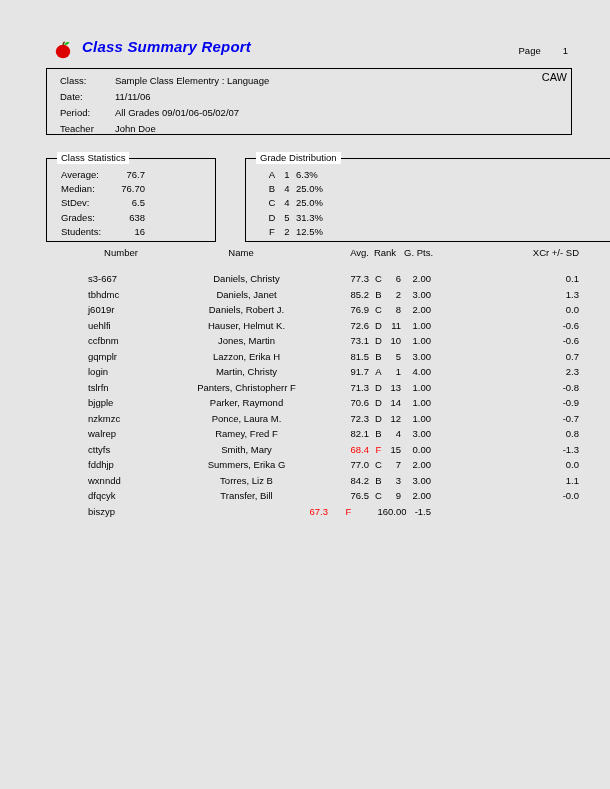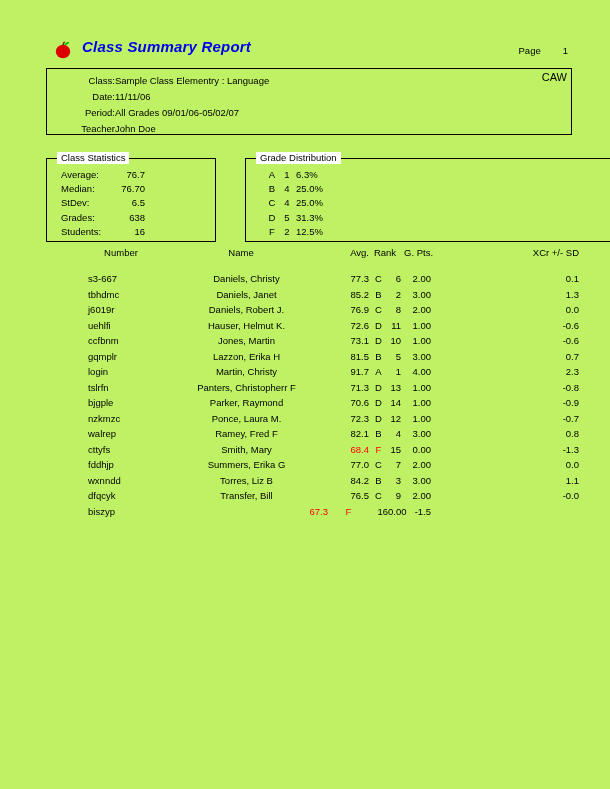--- a/index.html
+++ b/index.html
@@ -4,21 +4,21 @@
 <style>
   :root{
     --blue:#0000EE;
     --red:#FF0000;
     --ink:#000000;
   }
   html,body{margin:0;padding:0;background:#ffffff;}
   .page{
     position:relative;
     width:610px;height:789px;
-    background:#bef264;
+    background:#e5e5e5;
     font-family:"Liberation Sans", sans-serif;
     font-size:9.5px;
     color:var(--ink);
     overflow:hidden;
   }
 
   
   .report-header{position:absolute;left:47px;top:37px;right:40px;height:26px;}
   .apple{position:absolute;left:7px;top:3px;width:19px;height:19px;}
   .report-title{
@@ -26,21 +26,21 @@
     font-size:15px;font-weight:bold;font-style:italic;
     color:var(--blue);white-space:nowrap;letter-spacing:0.2px;
   }
   .page-indicator{position:absolute;right:2px;top:8px;display:flex;gap:22px;}
 
   
   .info-box{
     position:absolute;left:46px;top:68px;width:526px;height:67px;
     border:1px solid #000;box-sizing:border-box;padding-top:4px;
   }
-  .info-row{display:flex;line-height:16px;padding-left:13px;text-align:right;}
+  .info-row{display:flex;line-height:16px;padding-left:13px;}
   .info-label{flex:0 0 55px;}
   .corner-tag{position:absolute;top:2px;right:4px;font-size:11px;}
 
   
   .statbox{
     position:absolute;border:1px solid #000;box-sizing:border-box;padding-top:9px;
   }
   .statbox.stats{left:46px;top:158px;width:170px;height:84px;}
   .statbox.dist{left:245px;top:158px;width:373px;height:84px;}
   .legend{

